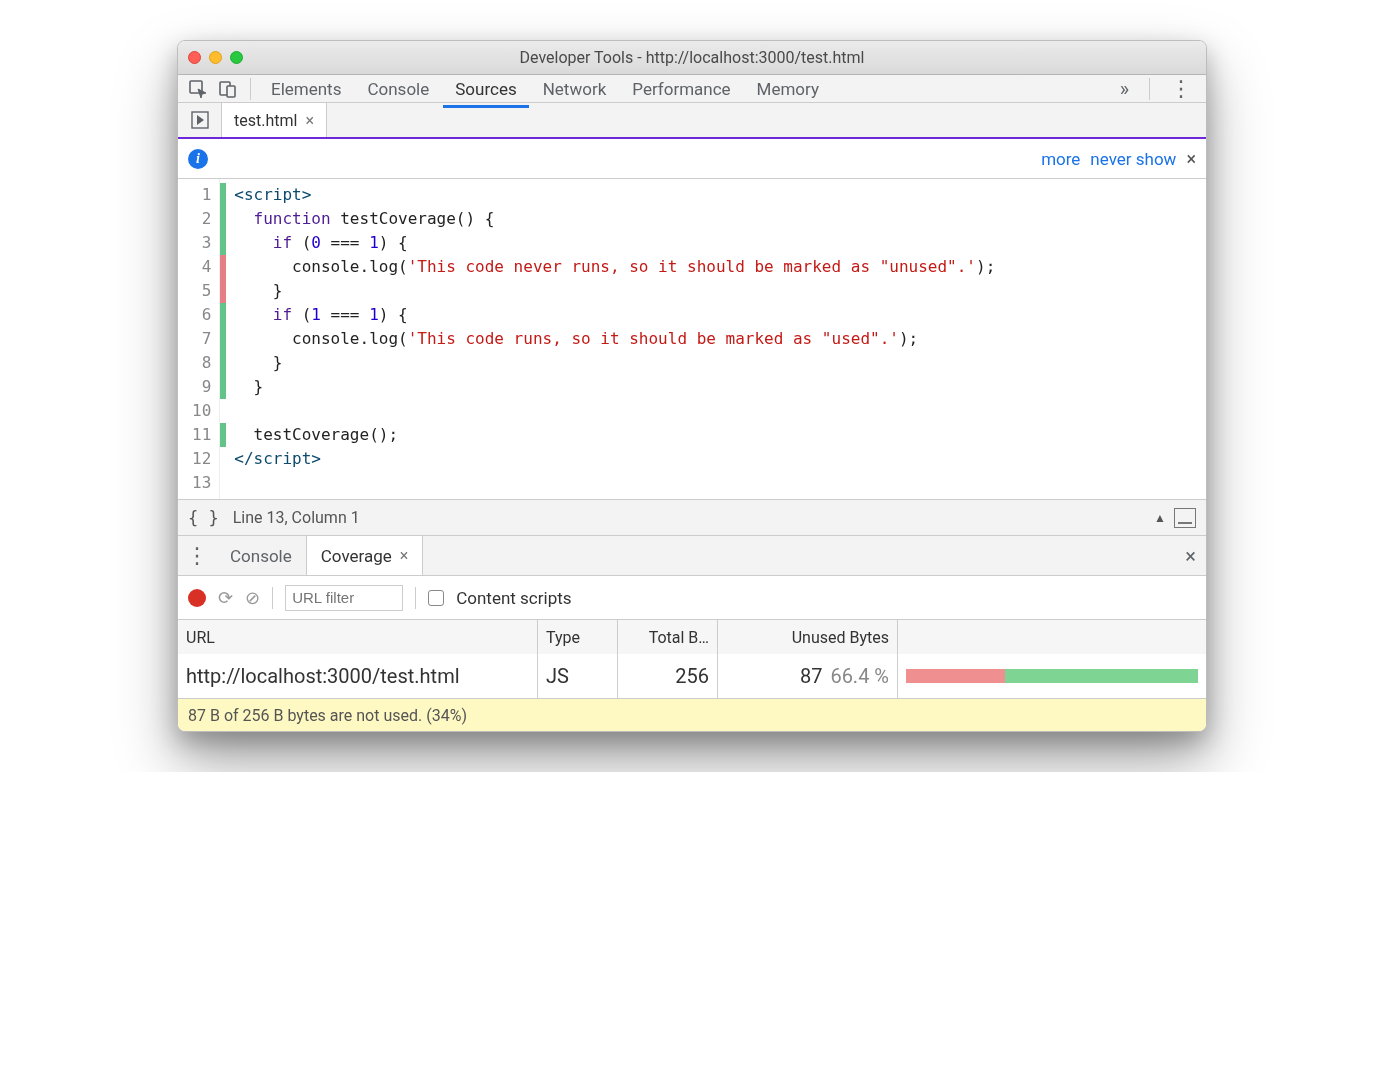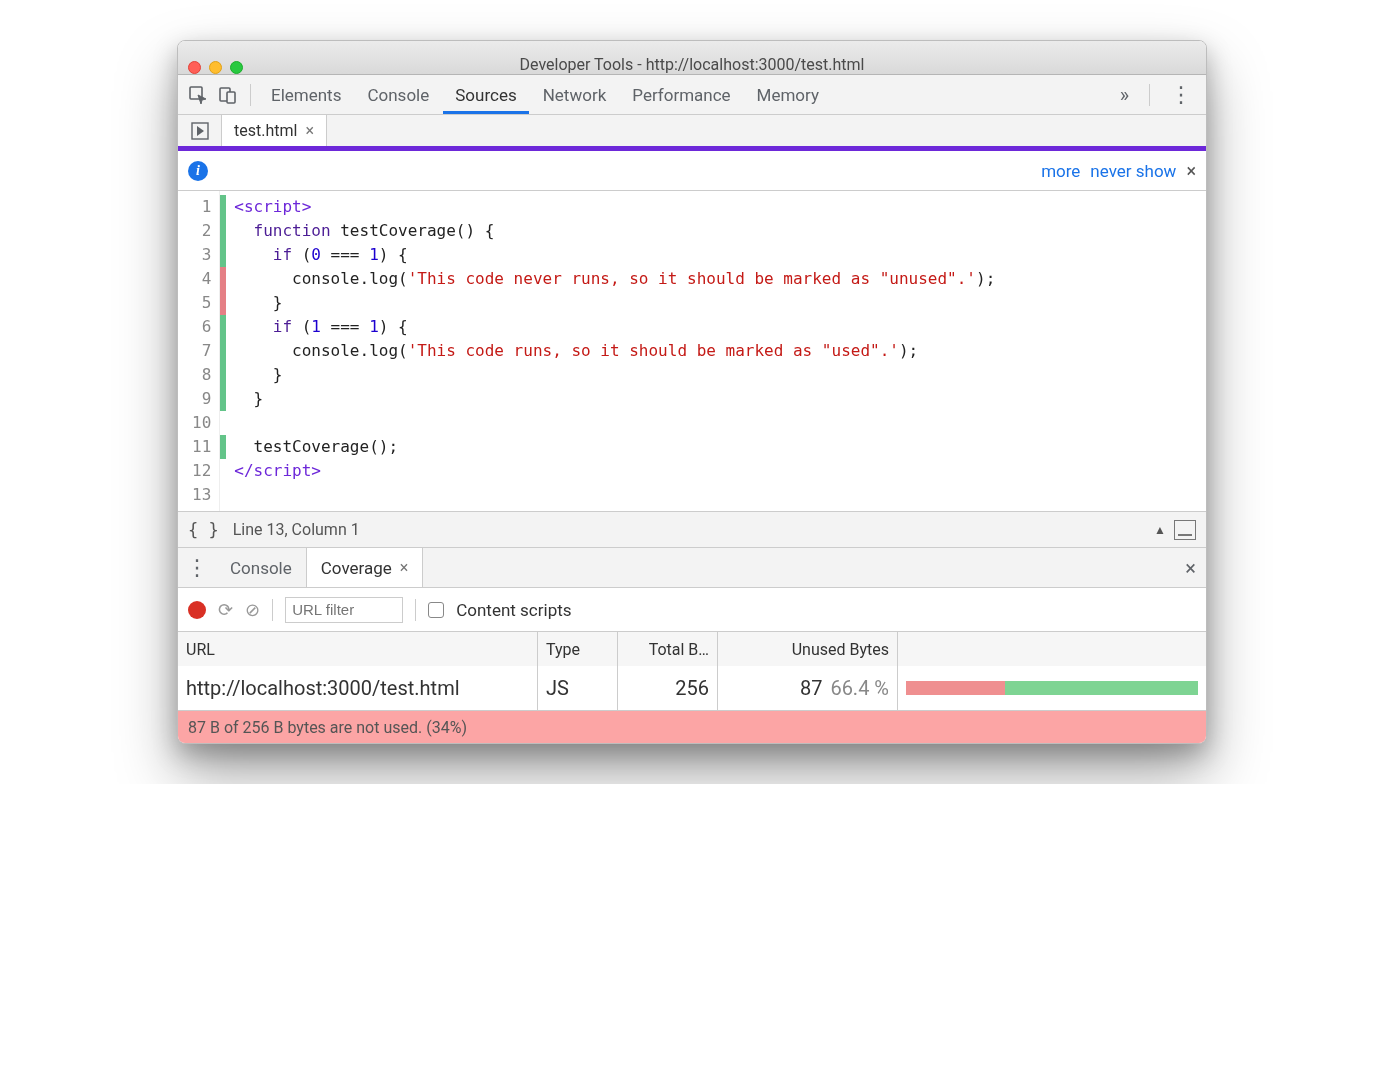--- a/index.html
+++ b/index.html
@@ -18,36 +18,36 @@
     border-radius: 8px;
     overflow: hidden;
     box-shadow: 0 30px 60px rgba(0,0,0,0.35), 0 10px 25px rgba(0,0,0,0.25);
   }
   
   .titlebar {
     height: 34px;
     background: linear-gradient(#ebebeb, #d9d9d9);
     border-bottom: 1px solid #b5b5b5;
     display: flex;
-    align-items: flex-end;
+    align-items: center;
     padding: 0 10px;
     position: relative;
   }
   .traffic { display: flex; gap: 8px; }
   .dot { width: 13px; height: 13px; border-radius: 50%; }
   .dot.red { background: #ff5f57; border: 1px solid #e24238; }
   .dot.yellow { background: #ffbd2e; border: 1px solid #e1a116; }
   .dot.green { background: #28c940; border: 1px solid #1bad2b; }
   .title {
     position: absolute; left: 0; right: 0; text-align: center;
     font-size: 16px; color: #4a4a4a; pointer-events: none;
   }
   
   .maintabs {
-    height: 40px;
+    height: 28px;
     background: #f3f3f3;
     border-bottom: 1px solid #ccc;
     display: flex;
     align-items: center;
     padding: 0 6px;
     gap: 2px;
   }
   .tool-icon {
     width: 28px; height: 28px;
     display: flex; align-items: center; justify-content: center;
@@ -66,21 +66,21 @@
     border-bottom: 3px solid #1a73e8;
     padding-bottom: 6px;
   }
   .maintabs-right { margin-left: auto; display:flex; align-items:center; gap:6px; color:#5f6368; }
   .chev { font-size: 20px; padding:0 8px; }
   .kebab { font-size: 22px; padding: 0 8px; }
   
   .filetabrow {
     height: 36px;
     background: #f3f3f3;
-    border-bottom: 5px solid #6d28d9;
+    border-bottom: 2px solid #6d28d9;
     display: flex; align-items: stretch;
   }
   .play-icon {
     width: 44px; display:flex; align-items:center; justify-content:center;
     border-right: 1px solid #ccc;
   }
   .filetab {
     display: flex; align-items: center; gap: 8px;
     padding: 0 12px;
     background: #fff;
@@ -123,21 +123,21 @@
     border-right: 1px solid #eee;
   }
   .gutter-row { height:24px; }
   .cov-strip { width: 6px; padding:4px 0; }
   .cov-cell { height:24px; }
   .cov-green { background:#63c489; }
   .cov-red { background:#e57f85; }
   .cov-none { background:transparent; }
   .code { padding: 4px 0 4px 8px; white-space: pre; color:#222; }
   .code-row { height:24px; }
-  .tok-tag { color:#6d28d9; }
+  .tok-tag { color:#0c4a6e; }
   .tok-kw { color:#4c1d95; }
   .tok-fn { color:#222; }
   .tok-num { color:#1c00cf; }
   .tok-str { color:#c41a16; }
   .tok-punc { color:#222; }
   
   .statusbar {
     height: 36px;
     background: #f3f3f3;
     border-bottom: 1px solid #ccc;
@@ -200,21 +200,21 @@
   .col-bar { flex:1; padding:8px 10px; }
   .covhead .col-bar { border-right:none; }
   .covrow { display:flex; height:44px; background:#fff; font-size:20px; color:#333; }
   .covrow .col-bar { border-right:none; }
   .pct { color:#888; }
   .usage-bar { width:100%; height:14px; display:flex; }
   .usage-red { background:#ef8f90; }
   .usage-green { background:#7ed493; }
   
   .footer {
-    height:32px; background:#fca5a5; display:flex; align-items:center;
+    height:32px; background:#fef9c3; display:flex; align-items:center;
     padding:0 10px; font-size:16px; color:#555;
   }
 </style>
 </head>
 <body>
 
 <div class="window">
 
   <div class="titlebar">
     <div class="traffic">

